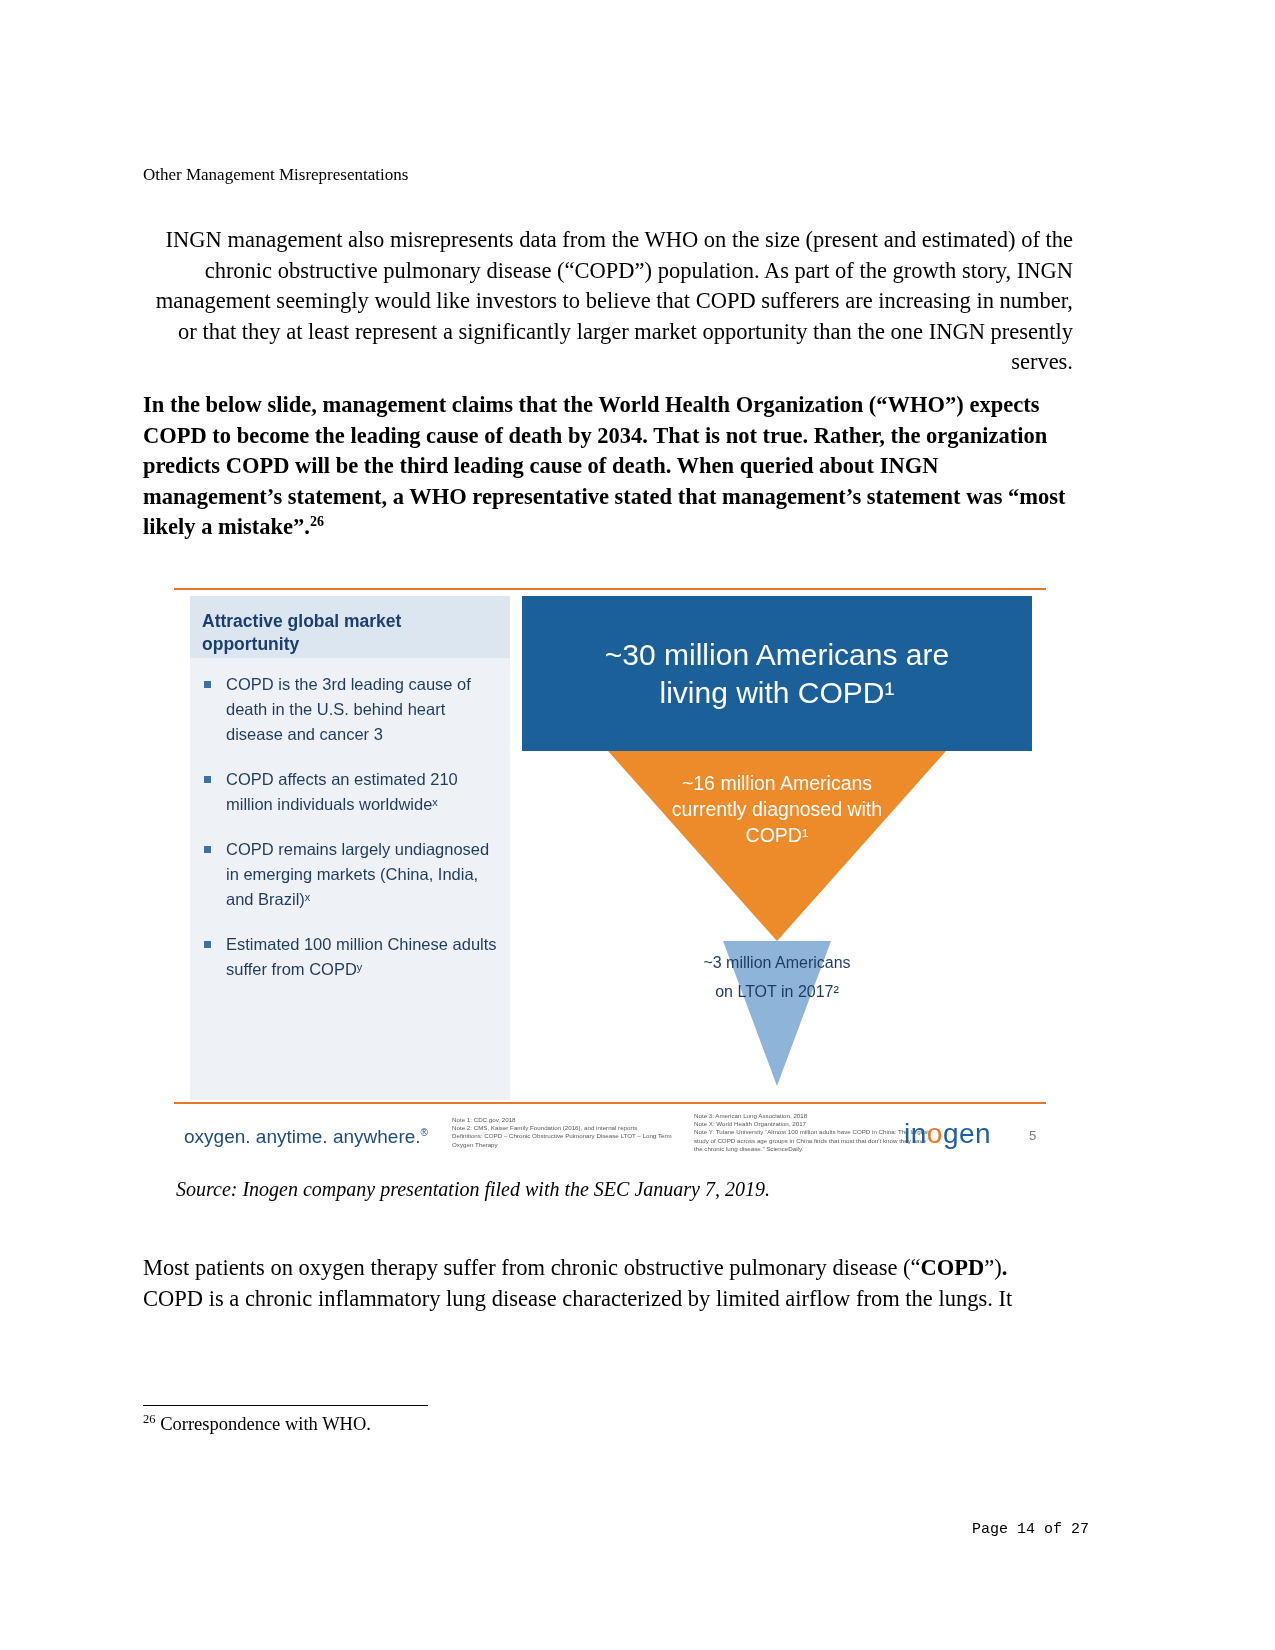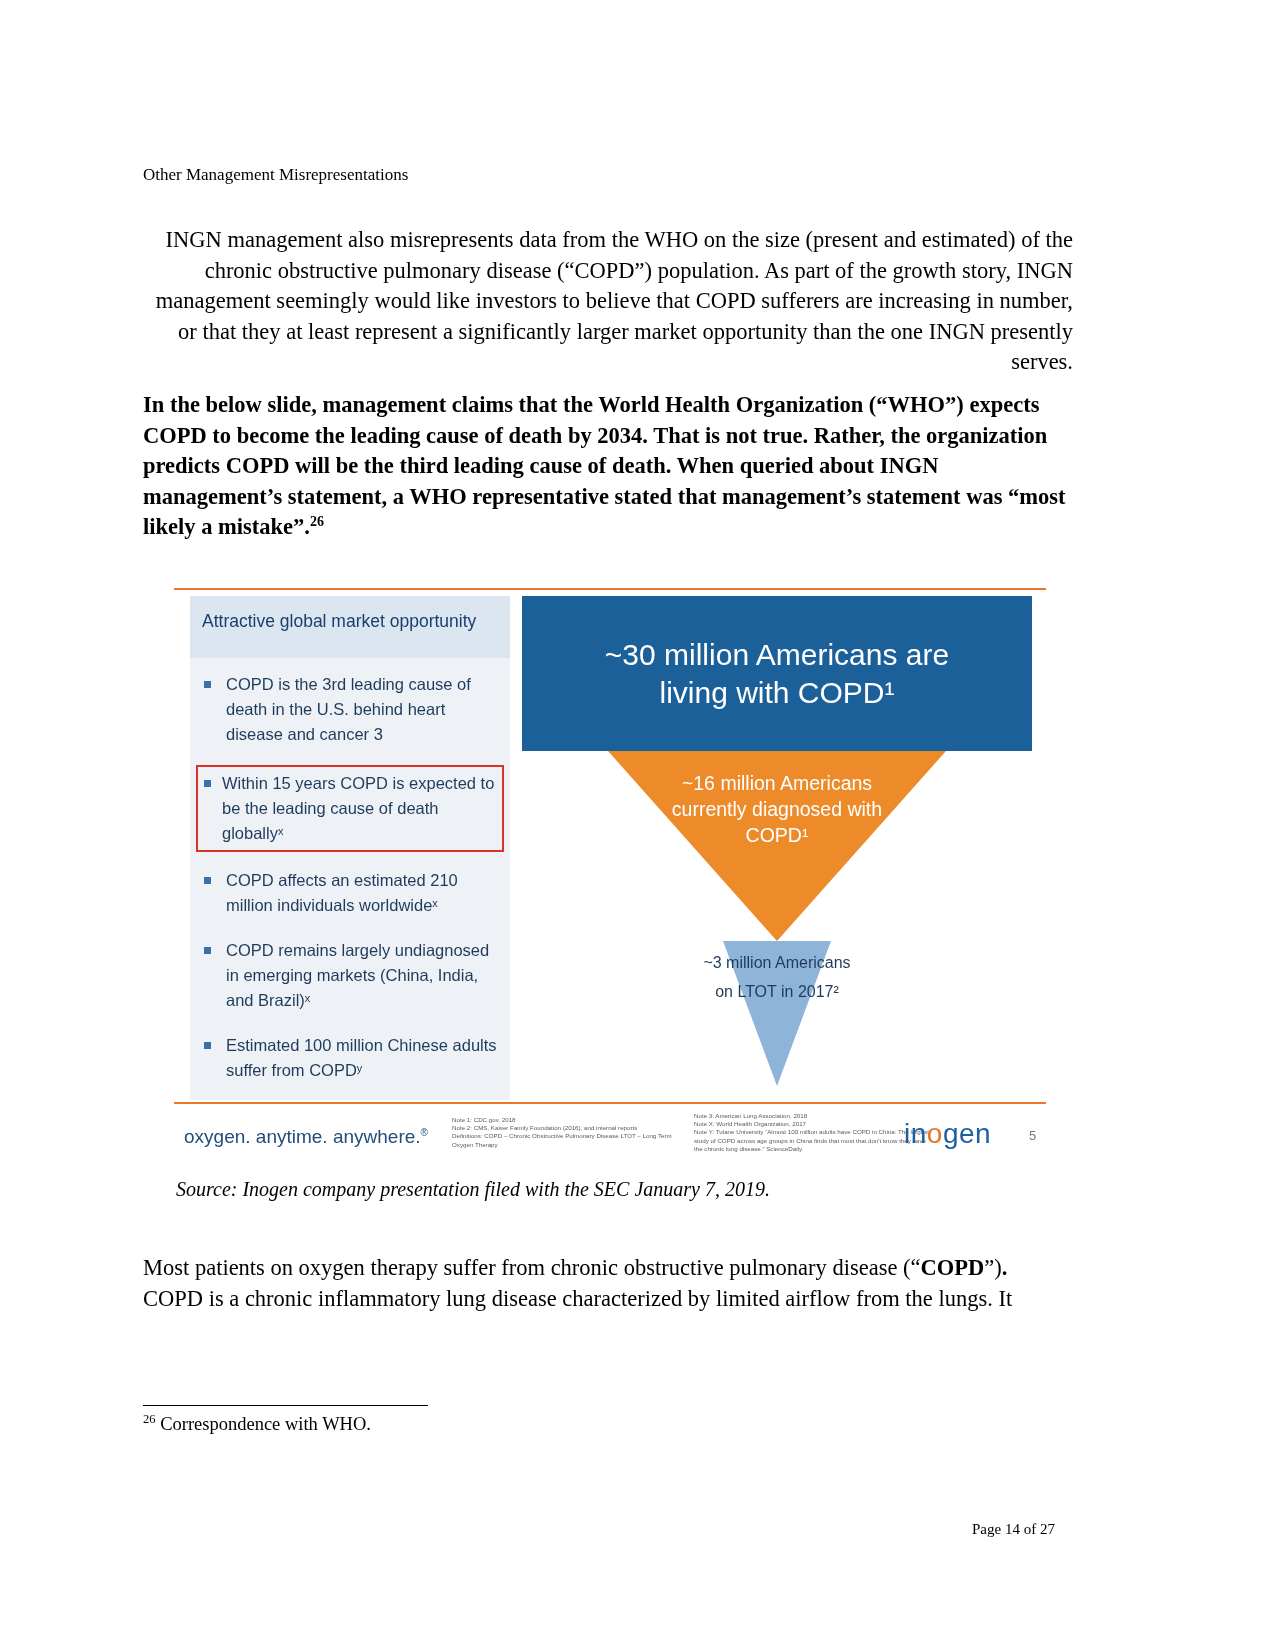--- a/index.html
+++ b/index.html
@@ -84,21 +84,21 @@
     left: 16px; top: 8px;
     width: 320px; height: 62px;
     background: #dce6f1;
   }
   .panel-header-text {
     position: absolute;
     left: 28px;
     top: 22px;
     width: 290px;
     font-family: "Liberation Sans", sans-serif;
-    font-weight: normal;
+    font-weight: bold;
     font-size: 17.5px;
     line-height: 23px;
     color: #1a3f6e;
   }
   .bullet-list {
     position: absolute;
     left: 28px;
     top: 84px;
     width: 300px;
   }
@@ -245,21 +245,21 @@
     font-size: 18.5px;
   }
   .footnote .fn-num {
     font-size: 12.5px;
     vertical-align: super;
   }
   .page-footer {
     position: absolute;
     left: 972px;
     top: 1521px;
-    font-family: Liberation Serif, serif;
+    font-family: Liberation Mono, monospace;
     font-size: 15px;
     color: #000000;
   }
 </style>
 </head>
 <body>
 
 <div class="page">
 
   <div class="section-heading">Other Management Misrepresentations</div>
@@ -273,24 +273,20 @@
     <div class="slide-bottom-rule"></div>
 
     <div class="panel"></div>
     <div class="panel-header"></div>
     <div class="panel-header-text">Attractive global market opportunity</div>
 
     <div class="bullet-list">
       <div class="bullet">
         <span class="sq"></span>
         <span>COPD is the 3rd leading cause of death in the U.S. behind heart disease and cancer 3</span>
-      </div>
-      <div class="bullet highlight">
-        <span class="sq"></span>
-        <span>Within 15 years COPD is expected to be the leading cause of death globallyˣ</span>
       </div>
       <div class="bullet">
         <span class="sq"></span>
         <span>COPD affects an estimated 210 million individuals worldwideˣ</span>
       </div>
       <div class="bullet">
         <span class="sq"></span>
         <span>COPD remains largely undiagnosed in emerging markets (China, India, and Brazil)ˣ</span>
       </div>
       <div class="bullet">

